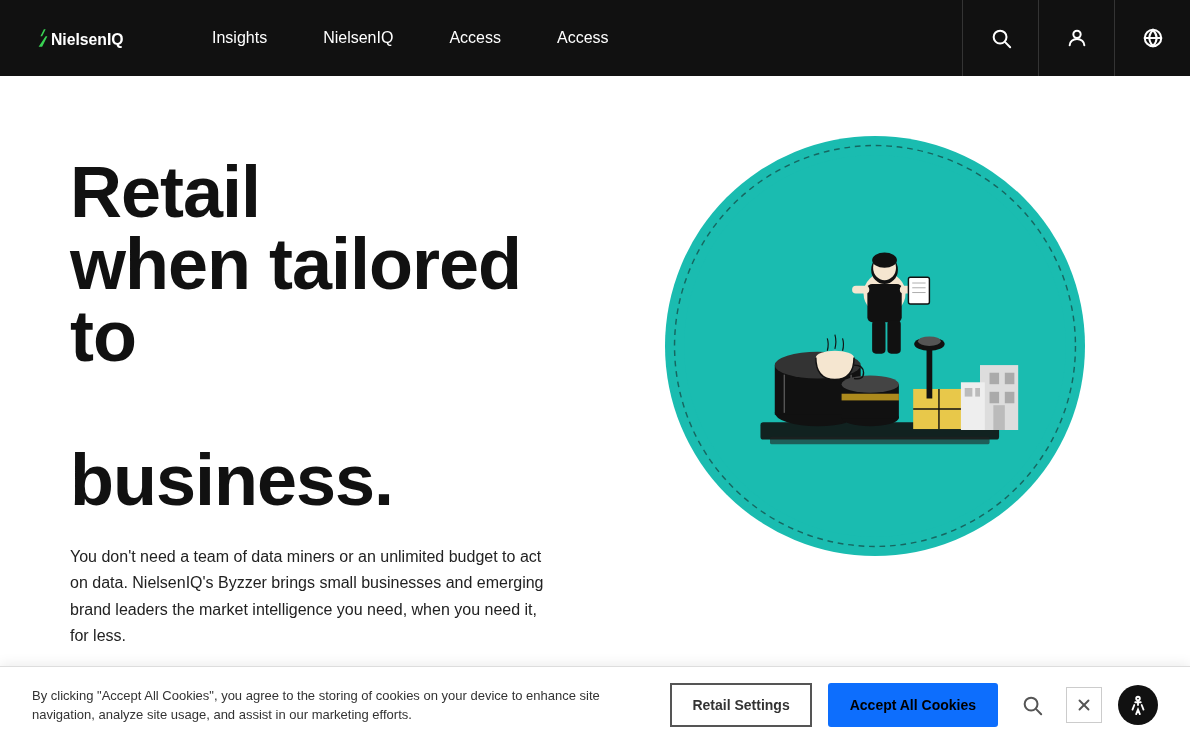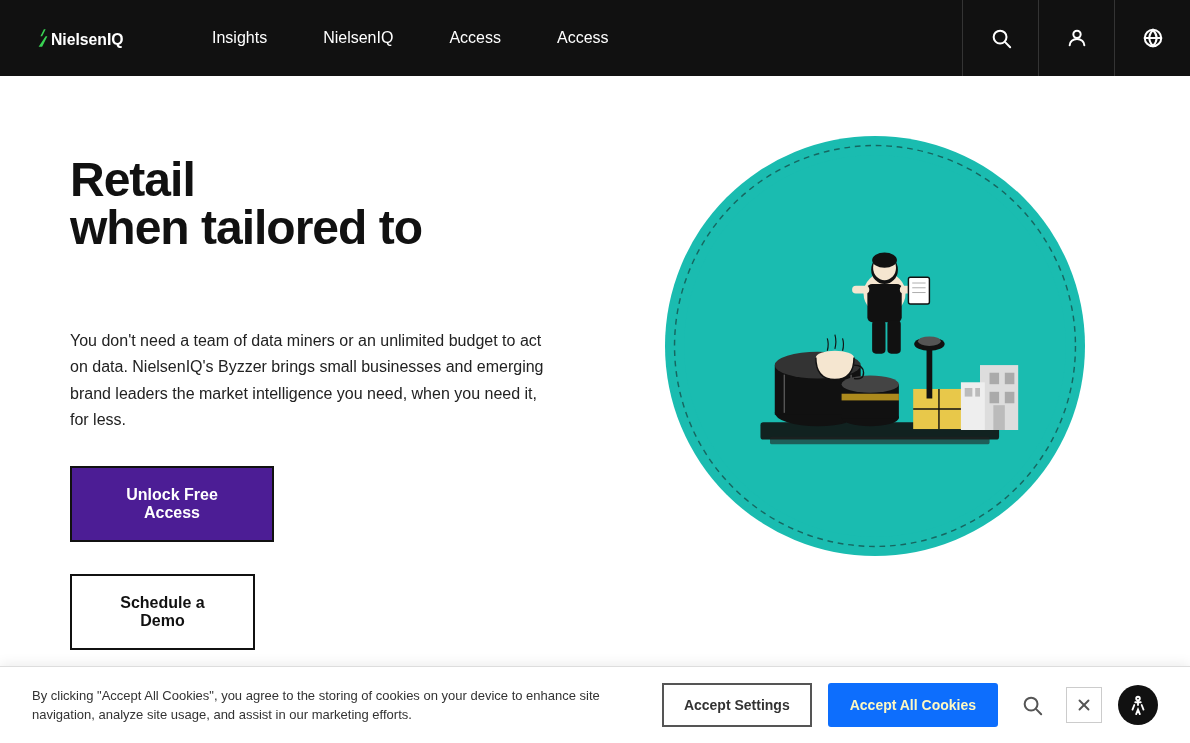--- a/index.html
+++ b/index.html
@@ -32,21 +32,21 @@
 
     
     .hero {
       margin-top: 76px; min-height: 667px; display: flex; align-items: flex-start;
       padding: 60px 70px 60px 70px; position: relative; background: #fff;
     }
     .hero-content {
       flex: 0 0 520px; max-width: 520px; padding-top: 20px;
     }
     .hero-title {
-      font-size: 48px; font-weight: 800; line-height: 1.0; color: #111; margin-bottom: 28px;
+      font-size: 72px; font-weight: 800; line-height: 1.0; color: #111; margin-bottom: 28px;
       letter-spacing: -1px;
     }
     .hero-subtitle {
       font-size: 16px; line-height: 1.65; color: #222; margin-bottom: 32px; max-width: 490px;
     }
     .btn-primary {
       display: inline-block; padding: 18px 40px; border: 2.5px solid #111;
       background: #4c1d95; color: #fff; font-size: 16px; font-weight: 600;
       cursor: pointer; text-decoration: none; margin-bottom: 16px;
       width: 204px; text-align: center;
@@ -82,21 +82,21 @@
     }
     .cookie-text {
       flex: 1; font-size: 13px; color: #333; line-height: 1.5;
     }
     .cookie-btn-settings {
       padding: 12px 20px; background: #fff; border: 2px solid #555;
       font-size: 14px; font-weight: 600; cursor: pointer; white-space: nowrap; color: #333;
     }
     .cookie-btn-accept {
       padding: 12px 20px; background: #0d6efd; border: 2px solid #0d6efd;
-      font-size: 14px; font-weight: 600; cursor: pointer; white-space: nowrap; color: #fef9c3;
+      font-size: 14px; font-weight: 600; cursor: pointer; white-space: nowrap; color: #000000;
       border-radius: 3px;
     }
     .cookie-close {
       width: 36px; height: 36px; display: flex; align-items: center; justify-content: center;
       cursor: pointer; font-size: 20px; color: #555; border: 1px solid #ccc; background: #fff;
     }
     .cookie-search-icon {
       width: 36px; height: 36px; display: flex; align-items: center; justify-content: center;
       cursor: pointer; color: #555;
     }
@@ -146,20 +146,21 @@
     </div>
   </div>
 </nav>
 
 <section class="hero">
   <div class="hero-content">
     <h1 class="hero-title">
       <span>Retail</span><br>
       <span>when tailored to</span><br>
       <br>
+      <span>business.</span>
     </h1>
     <p class="hero-subtitle">You don't need a team of data miners or an unlimited budget to act on data. NielsenIQ's Byzzer brings small businesses and emerging brand leaders the market intelligence you need, when you need it, for less.</p>
     <div class="hero-btns">
       <button class="btn-primary">Unlock Free Access</button>
       <div style="height:16px"></div>
       <button class="btn-secondary">Schedule a Demo</button>
     </div>
   </div>
 
   <div class="hero-illustration">
@@ -232,21 +233,21 @@
         <path d="M170 225 Q172 218 170 212" fill="none" stroke="#111" stroke-width="1.2"></path>
         <path d="M178 223 Q180 215 178 208" fill="none" stroke="#111" stroke-width="1.2"></path>
         <path d="M186 225 Q188 218 186 212" fill="none" stroke="#111" stroke-width="1.2"></path>
       </svg>
     </div>
   </div>
 </section>
 
 <div class="cookie-banner">
   <p class="cookie-text">By clicking "Accept All Cookies", you agree to the storing of cookies on your device to enhance site navigation, analyze site usage, and assist in our marketing efforts.</p>
-  <button class="cookie-btn-settings">Accept Settings</button>
+  <button class="cookie-btn-settings">Retail Settings</button>
   <button class="cookie-btn-accept">Accept All Cookies</button>
   <div class="cookie-search-icon">
     <svg width="22" height="22" viewBox="0 0 24 24" fill="none" stroke="#555" stroke-width="2.2" stroke-linecap="round">
       <circle cx="11" cy="11" r="7"></circle>
       <line x1="16.5" y1="16.5" x2="22" y2="22"></line>
     </svg>
   </div>
   <div class="cookie-close">
     <svg width="18" height="18" viewBox="0 0 24 24" fill="none" stroke="#555" stroke-width="2.5" stroke-linecap="round">
       <line x1="18" y1="6" x2="6" y2="18"></line>

